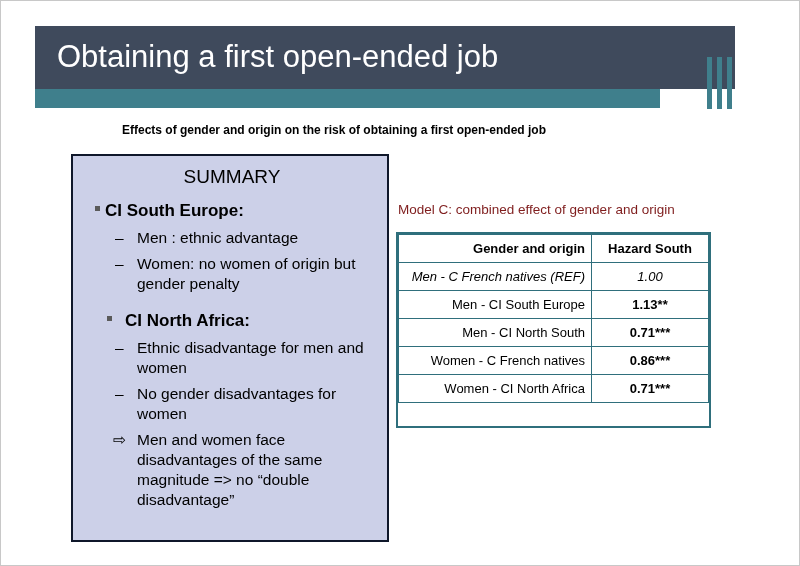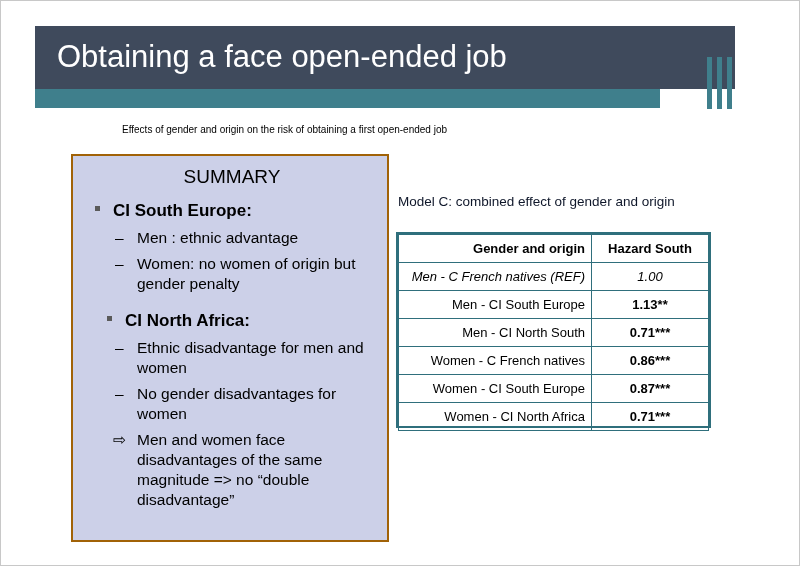--- a/index.html
+++ b/index.html
@@ -84,55 +84,55 @@
     height: 52px;
     background: #3f7f8c;
   }
 
   
   .subtitle {
     position: absolute;
     left: 121px;
     top: 120px;
     width: 620px;
-    font-size: 10px;
-    font-weight: normal;
+    font-size: 12px;
+    font-weight: bold;
     color: #000000;
     line-height: 18px;
   }
 
   
   .summary-box {
     position: absolute;
     left: 70px;
     top: 153px;
     width: 318px;
     height: 388px;
     background: #ccd0e8;
-    border: 2px solid #a16207;
+    border: 2px solid #0f172a;
     box-sizing: border-box;
   }
   .summary-title {
     position: absolute;
     left: 0;
     top: 10px;
     width: 318px;
     text-align: center;
     font-size: 19px;
     color: #000000;
   }
   .bullets {
     position: absolute;
     left: 0px;
     top: 44px;
     width: 318px;
   }
   .b-lvl1 {
     position: relative;
-    padding-left: 40px;
+    padding-left: 32px;
     padding-right: 8px;
     font-size: 17px;
     line-height: 22px;
     color: #000000;
     font-weight: bold;
     margin-bottom: 6px;
   }
   .b-lvl1 .mark {
     position: absolute;
     left: 22px;
@@ -173,24 +173,24 @@
     top: 0px;
     font-size: 15.5px;
     line-height: 20px;
   }
   .gap-sm { height: 10px; }
 
   
   .model-caption {
     position: absolute;
     left: 397px;
-    top: 192px;
+    top: 200px;
     width: 340px;
     font-size: 13.5px;
-    color: #0f172a;
+    color: #7f1d1d;
     line-height: 17px;
   }
   .table-wrap {
     position: absolute;
     left: 397px;
     top: 233px;
     width: 311px;
   }
   table.hr-table {
     border-collapse: collapse;
@@ -243,21 +243,21 @@
 <body>
 
 <div class="slide">
 
   <div class="title-band"></div>
   <div class="title-band-inner"></div>
   <div class="teal-bar"></div>
   <div class="teal-accent-1"></div>
   <div class="teal-accent-2"></div>
   <div class="teal-accent-3"></div>
-  <div class="title-text">Obtaining a face open-ended job</div>
+  <div class="title-text">Obtaining a first open-ended job</div>
 
   <div class="subtitle">Effects of gender and origin on the risk of obtaining a first open-ended job</div>
 
   <div class="summary-box">
     <div class="summary-title">SUMMARY</div>
     <div class="bullets">
 
       <div class="b-lvl1">
         <span class="mark"></span>
         <span>CI South Europe:</span>
@@ -319,24 +319,20 @@
         </tr>
         <tr>
           <td>Men - CI North South</td>
           <td class="val">0.71***</td>
         </tr>
         <tr>
           <td>Women - C French natives</td>
           <td class="val">0.86***</td>
         </tr>
         <tr>
-          <td>Women - CI South Europe</td>
-          <td class="val">0.87***</td>
-        </tr>
-        <tr>
           <td>Women - CI North Africa</td>
           <td class="val">0.71***</td>
         </tr>
       </tbody>
     </table>
   </div>
   <div class="outer-border"></div>
 
 </div>
 

